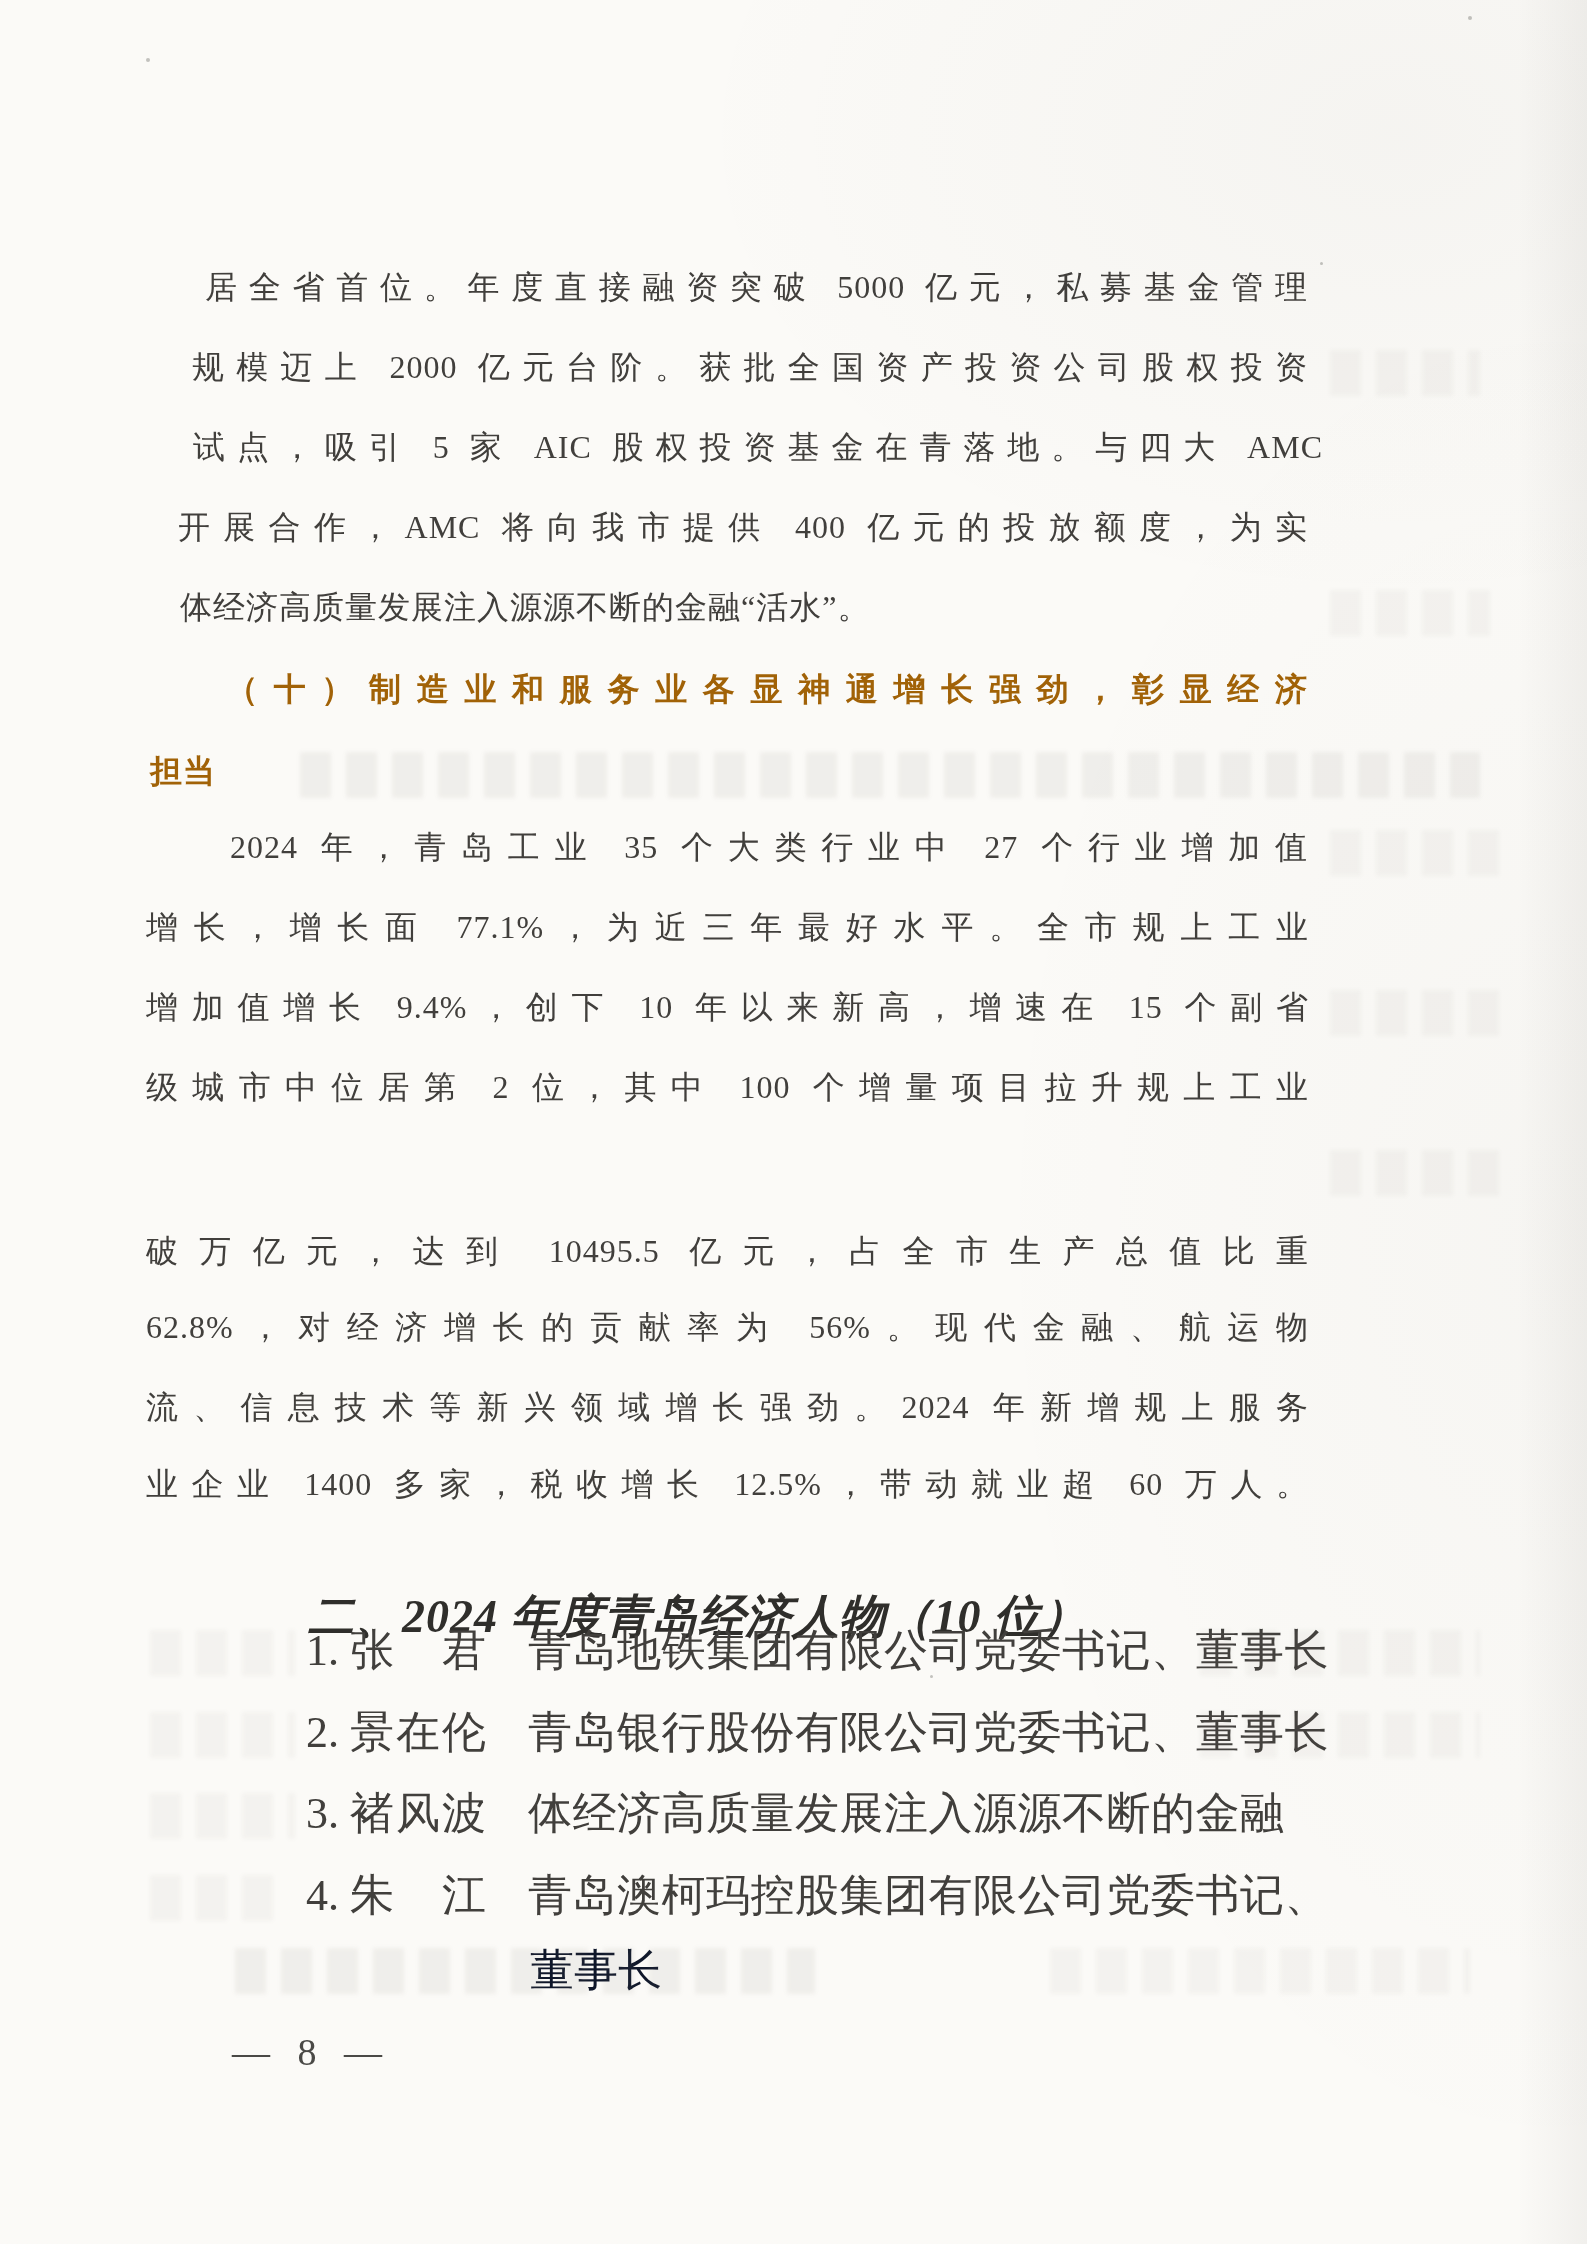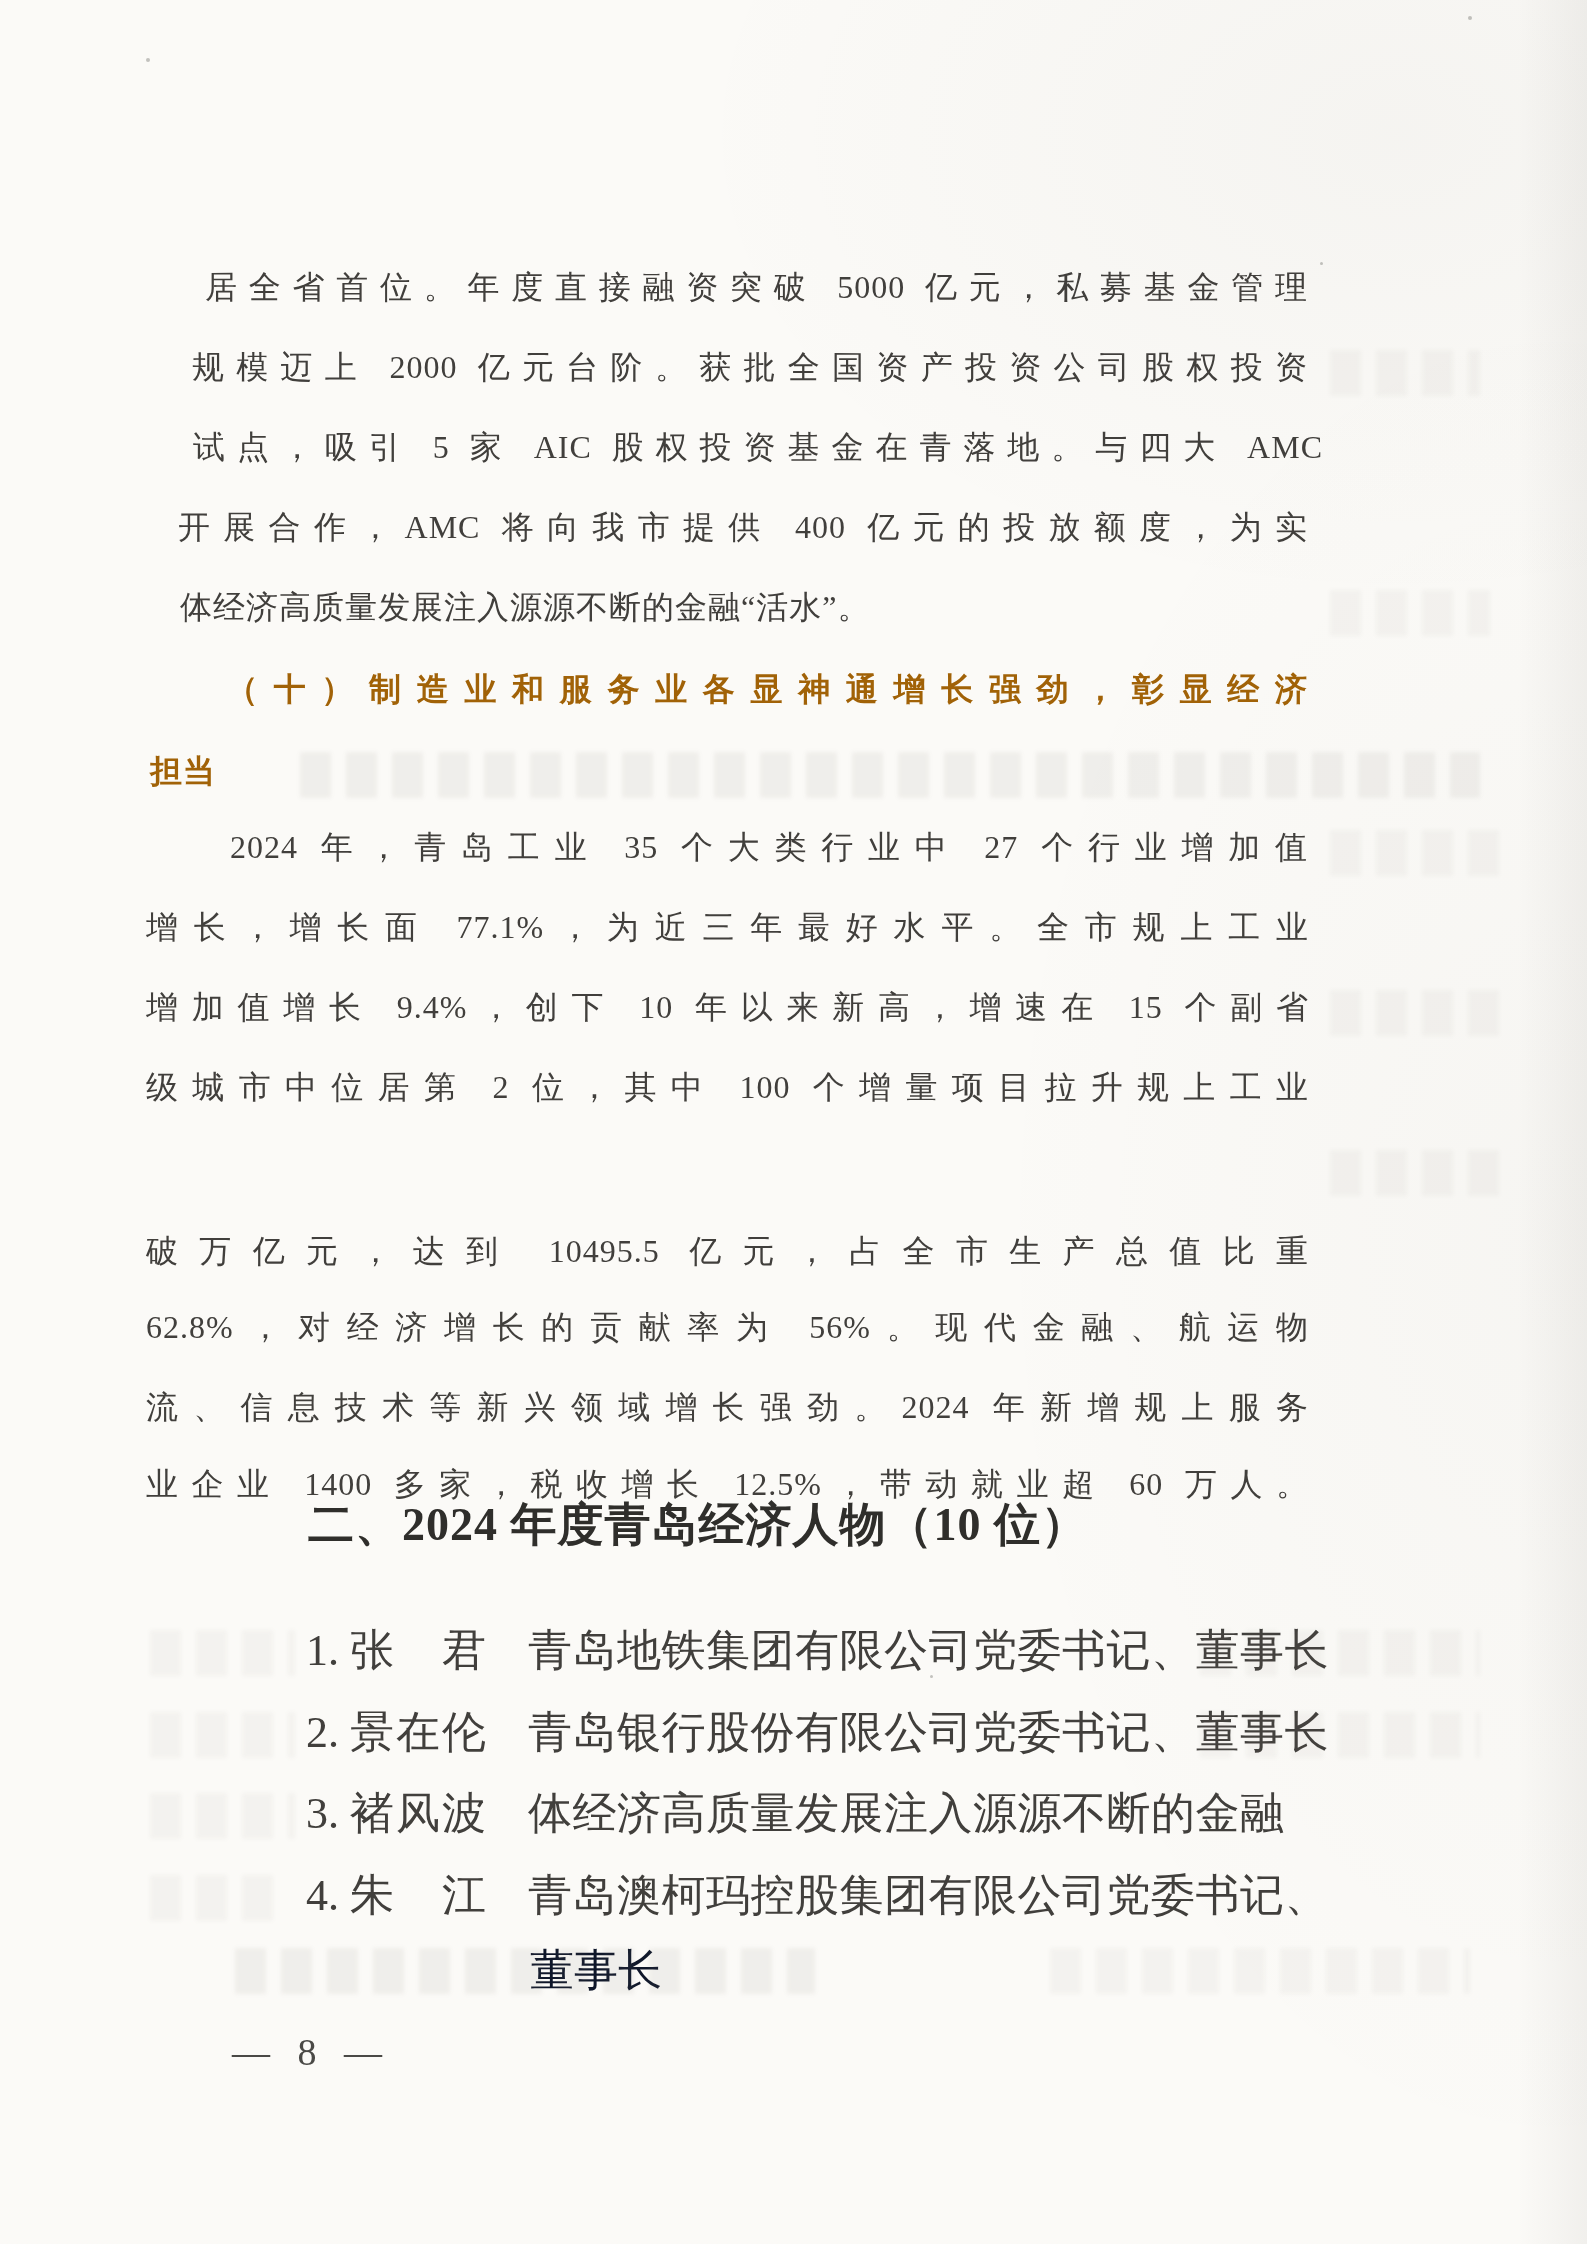--- a/index.html
+++ b/index.html
@@ -71,21 +71,21 @@
   <div class="bline bold" style="top:752px;left:150px;">担当</div>
   <div class="bline just" style="top:828px;left:146px;width:1162px;text-indent:84px;">2024 年，青岛工业 35 个大类行业中 27 个行业增加值</div>
   <div class="bline just" style="top:908px;left:146px;width:1163px;">增长，增长面 77.1%，为近三年最好水平。全市规上工业</div>
   <div class="bline just" style="top:988px;left:146px;width:1163px;">增加值增长 9.4%，创下 10 年以来新高，增速在 15 个副省</div>
   <div class="bline just" style="top:1068px;left:146px;width:1163px;">级城市中位居第 2 位，其中 100 个增量项目拉升规上工业</div>
   <div class="bline just" style="top:1232px;left:146px;width:1163px;">破万亿元，达到 10495.5 亿元，占全市生产总值比重</div>
   <div class="bline just" style="top:1308px;left:146px;width:1163px;">62.8%，对经济增长的贡献率为 56%。现代金融、航运物</div>
   <div class="bline just" style="top:1388px;left:146px;width:1163px;">流、信息技术等新兴领域增长强劲。2024 年新增规上服务</div>
   <div class="bline just" style="top:1465px;left:146px;width:1163px;">业企业 1400 多家，税收增长 12.5%，带动就业超 60 万人。</div>
 
-  <div class="heading" style="top:1497px;left:308px;">二、2024 年度青岛经济人物（10 位）</div>
+  <div class="heading" style="top:1589px;left:308px;font-style:italic;">二、2024 年度青岛经济人物（10 位）</div>
 
   <div class="person-row" style="top:1625px;">
     <span class="p-num">1.</span>
     <span class="p-name">张　君</span>
     <span class="p-org">青岛地铁集团有限公司党委书记、董事长</span>
   </div>
   <div class="person-row" style="top:1707px;">
     <span class="p-num">2.</span>
     <span class="p-name">景在伦</span>
     <span class="p-org">青岛银行股份有限公司党委书记、董事长</span>

